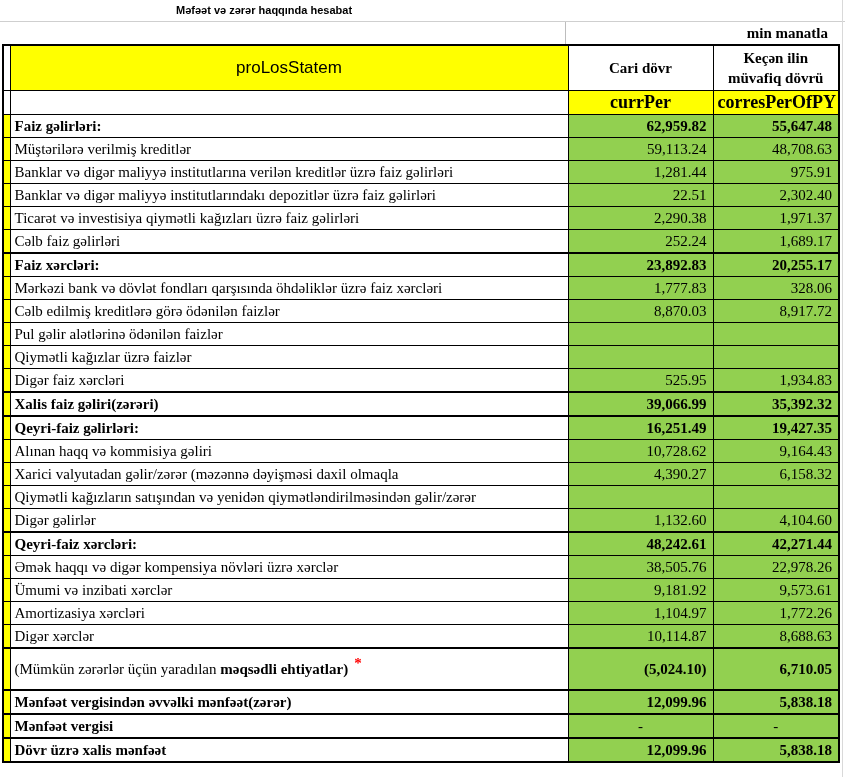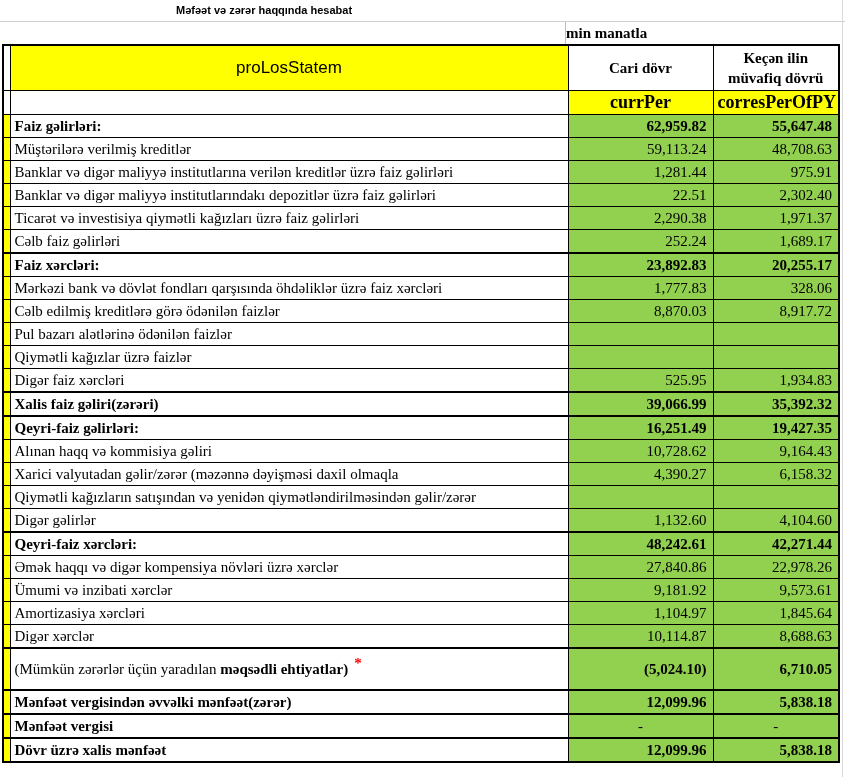--- a/index.html
+++ b/index.html
@@ -16,21 +16,21 @@
     font-family:"Liberation Sans",sans-serif;font-weight:bold;font-size:11px;
     line-height:21px;white-space:nowrap;
   }
   .title-row span{margin-left:176px;}
 
   .unit-row{
     height:22px;display:flex;align-items:center;margin-left:2px;width:834px;
   }
   .unit-row .spacer{width:563px;height:100%;border-right:1px solid #bdbdbd;}
   .unit-row .unit{
-    flex:1;text-align:left;font-weight:bold;font-size:15px;padding-right:8px;
+    flex:1;text-align:right;font-weight:bold;font-size:15px;padding-right:8px;
   }
 
   table{
     margin-left:2px;width:836px;border-collapse:collapse;table-layout:fixed;
     border:2px solid #000;
   }
   td{
     border:1px solid #000;font-size:15px;padding:0 4px;
     overflow:hidden;white-space:nowrap;vertical-align:middle;
   }
@@ -149,21 +149,21 @@
     <td class="val">328.06</td>
   </tr>
   <tr class="datarow">
     <td class="marker"></td>
     <td class="label">Cəlb edilmiş kreditlərə görə ödənilən faizlər</td>
     <td class="val">8,870.03</td>
     <td class="val">8,917.72</td>
   </tr>
   <tr class="datarow">
     <td class="marker"></td>
-    <td class="label">Pul bazarı alətlərinə ödənilən faizlər</td>
+    <td class="label">Pul gəlir alətlərinə ödənilən faizlər</td>
     <td class="val"></td>
     <td class="val"></td>
   </tr>
   <tr class="datarow">
     <td class="marker"></td>
     <td class="label">Qiymətli kağızlar üzrə faizlər</td>
     <td class="val"></td>
     <td class="val"></td>
   </tr>
   <tr class="datarow">
@@ -210,34 +210,34 @@
   </tr>
   <tr class="datarow boldrow thick">
     <td class="marker"></td>
     <td class="label">Qeyri-faiz xərcləri:</td>
     <td class="val boldval">48,242.61</td>
     <td class="val boldval">42,271.44</td>
   </tr>
   <tr class="datarow">
     <td class="marker"></td>
     <td class="label">Əmək haqqı və digər kompensiya növləri üzrə xərclər</td>
-    <td class="val">27,840.86</td>
+    <td class="val">38,505.76</td>
     <td class="val">22,978.26</td>
   </tr>
   <tr class="datarow">
     <td class="marker"></td>
     <td class="label">Ümumi və inzibati xərclər</td>
     <td class="val">9,181.92</td>
     <td class="val">9,573.61</td>
   </tr>
   <tr class="datarow">
     <td class="marker"></td>
     <td class="label">Amortizasiya xərcləri</td>
     <td class="val">1,104.97</td>
-    <td class="val">1,845.64</td>
+    <td class="val">1,772.26</td>
   </tr>
   <tr class="datarow">
     <td class="marker"></td>
     <td class="label">Digər xərclər</td>
     <td class="val">10,114.87</td>
     <td class="val">8,688.63</td>
   </tr>
   <tr class="datarow tall thick">
     <td class="marker"></td>
     <td class="label"><span>(Mümkün zərərlər üçün yaradılan </span><span class="lbl-bold">məqsədli ehtiyatlar)</span><span class="ast">*</span></td>

